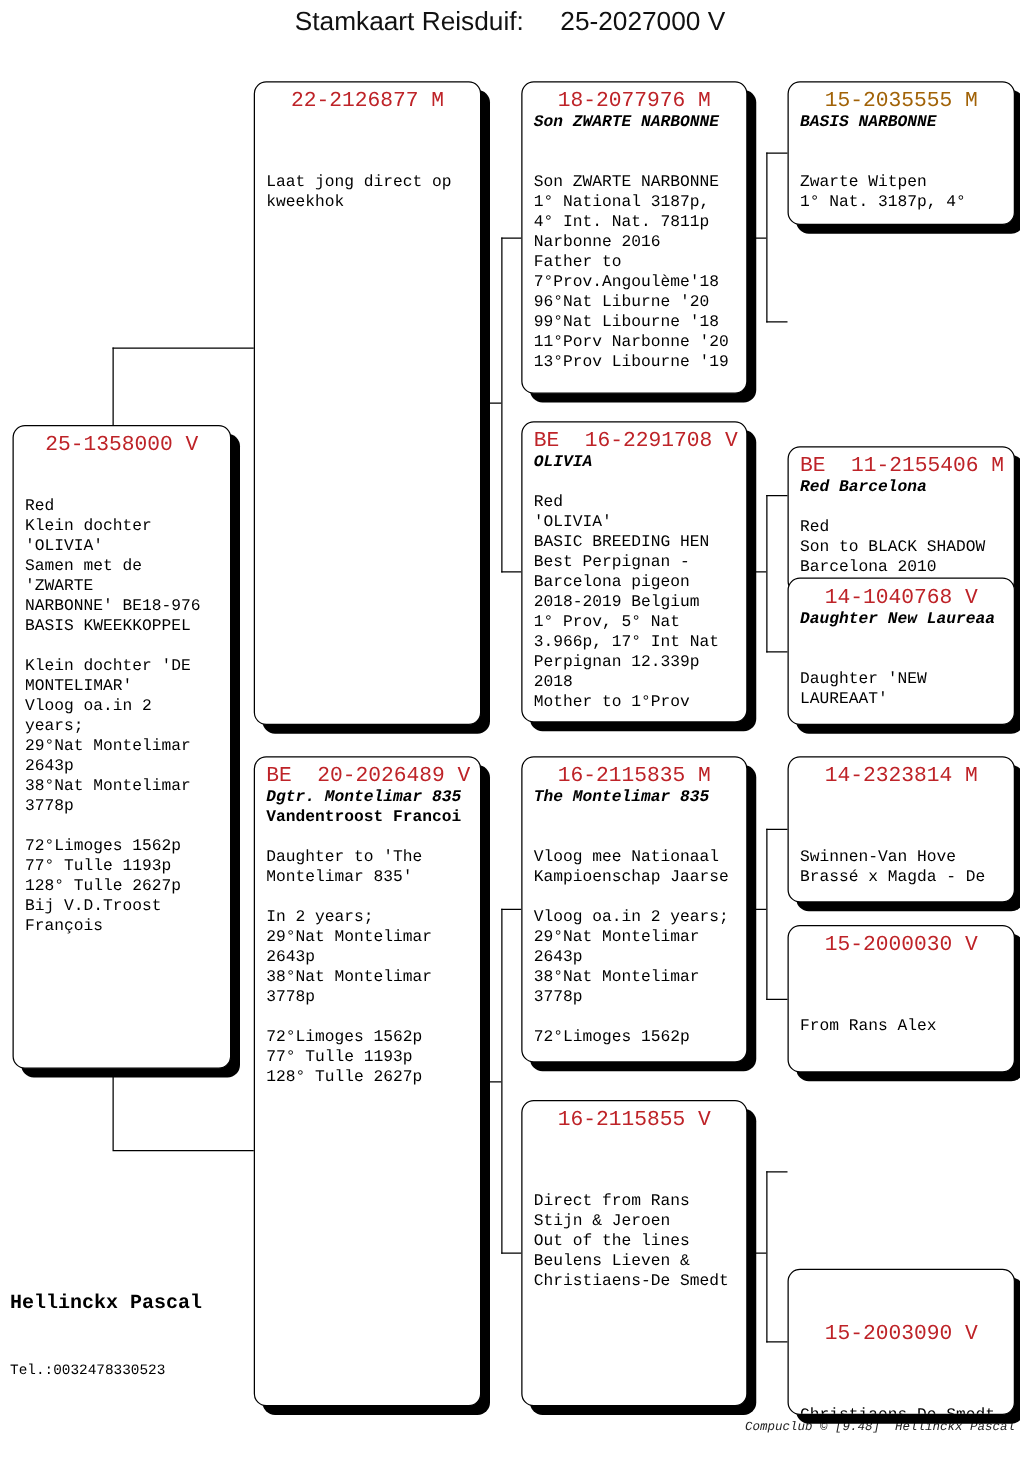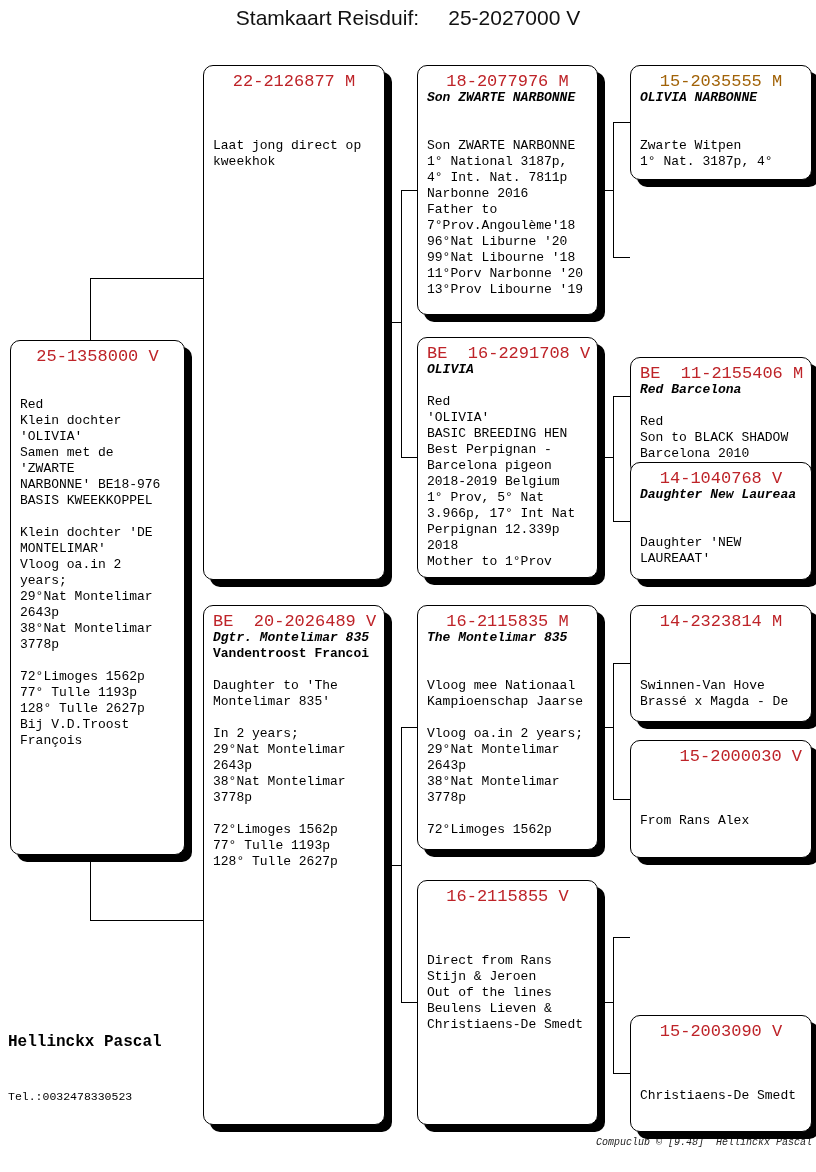--- a/index.html
+++ b/index.html
@@ -223,21 +223,21 @@
 
 Direct from Rans
 Stijn &amp; Jeroen
 Out of the lines
 Beulens Lieven &amp;
 Christiaens-De Smedt</div>
   </div>
 
   <div class="box b7">
     <div class="hdr" style="color: #a16207;">15-2035555 M</div>
-    <div class="sub it">OLIVIA NARBONNE</div>
+    <div class="sub it">BASIS NARBONNE</div>
     <div class="sub"></div>
     <div class="bodytxt">
 
 Zwarte Witpen
 1° Nat. 3187p, 4°</div>
   </div>
 
 
   <div class="box b9">
     <div class="hdr left" style="color: rgb(190, 35, 40);">BE  11-2155406 M</div>
@@ -264,32 +264,32 @@
     <div class="sub it"></div>
     <div class="sub"></div>
     <div class="bodytxt">
 
 
 Swinnen-Van Hove
 Brassé x Magda - De</div>
   </div>
 
   <div class="box b12">
-    <div class="hdr" style="color: rgb(190, 35, 40); text-align: right;">15-2000030 V</div>
+    <div class="hdr" style="color: rgb(190, 35, 40);">15-2000030 V</div>
     <div class="sub it"></div>
     <div class="sub"></div>
     <div class="bodytxt">
 
 
 From Rans Alex</div>
   </div>
 
 
   <div class="box b14">
-    <div class="hdr" style="color: rgb(190, 35, 40);">15-2003090 V</div>
+    <div class="hdr" style="color: rgb(190, 35, 40); margin-top: 36px;">15-2003090 V</div>
     <div class="sub it"></div>
     <div class="sub"></div>
     <div class="bodytxt">
 
 
 Christiaens-De Smedt</div>
   </div>
 
   <div class="owner">Hellinckx Pascal</div>
   <div class="phone">Tel.:0032478330523</div>

